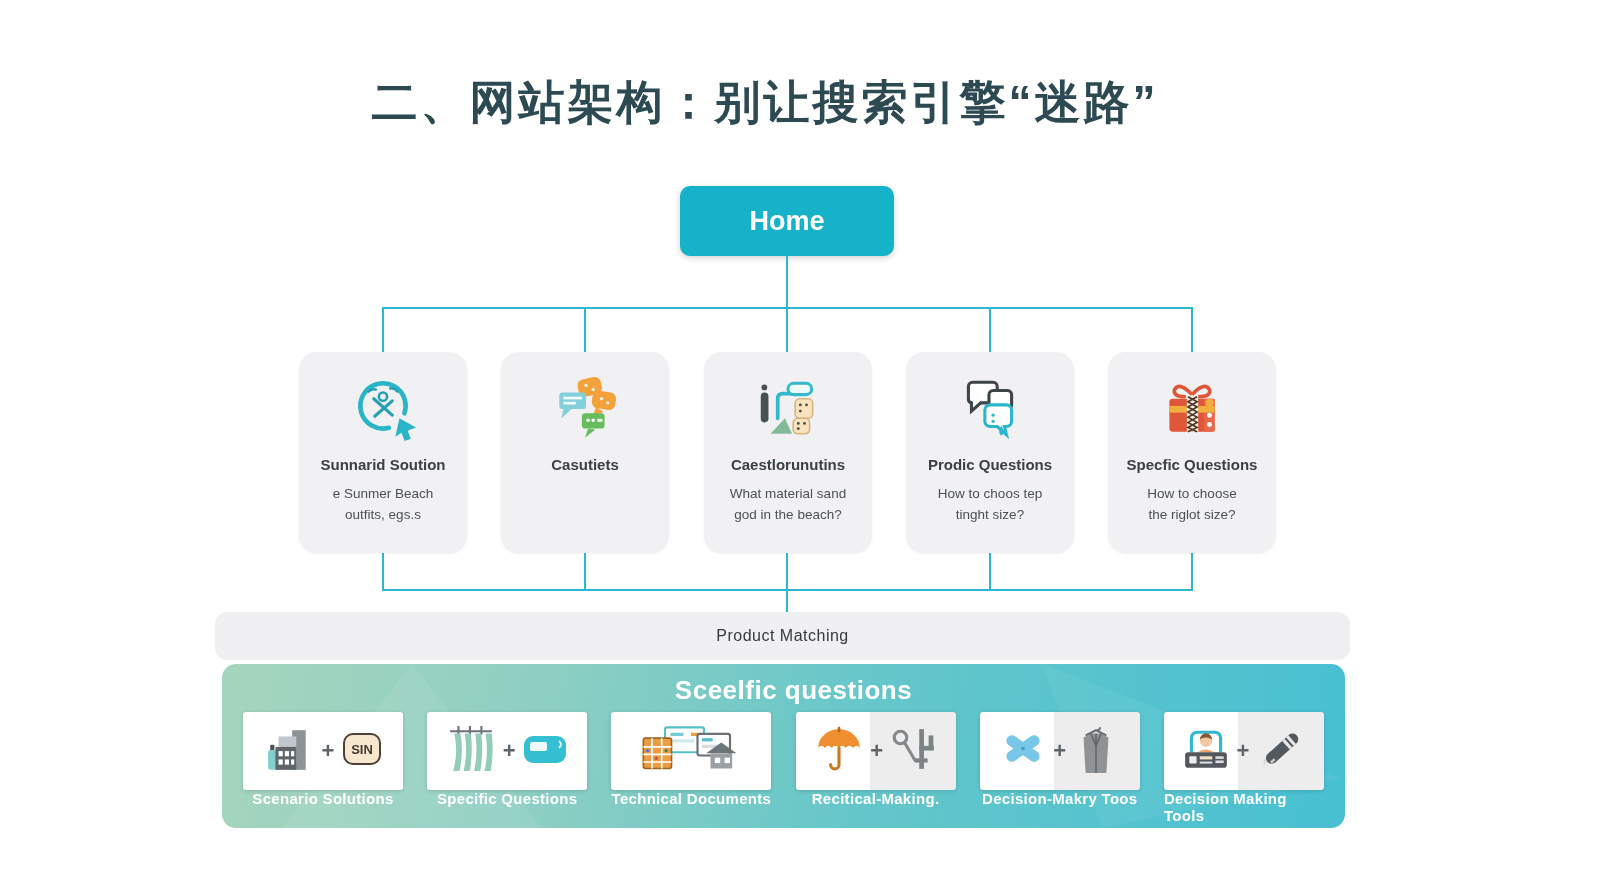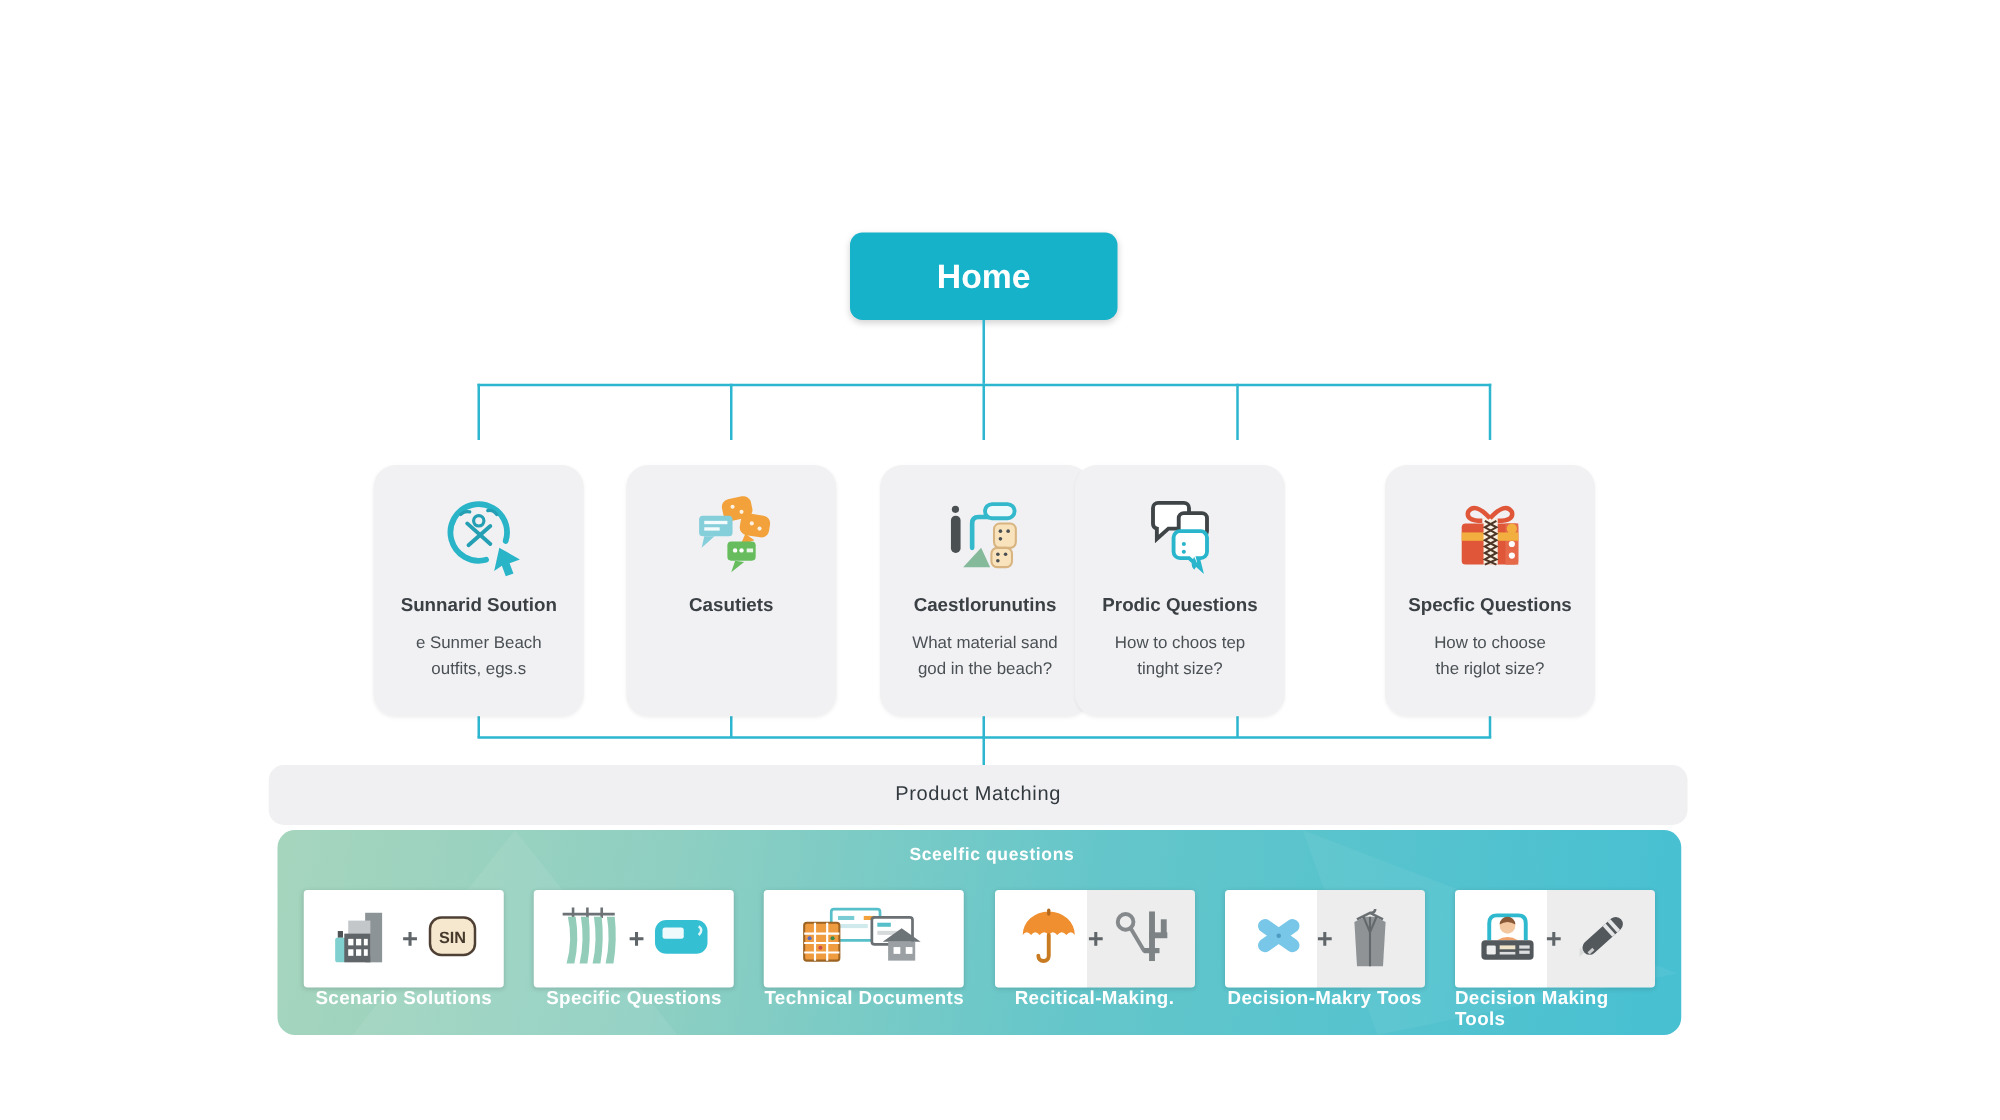--- a/index.html
+++ b/index.html
@@ -10,49 +10,50 @@
     font-size:46px; font-weight:bold; color:#2d4a53; letter-spacing:3px; }
 
   .home-btn { position:absolute; left:680px; top:186px; width:214px; height:70px;
     background:#15b2ca; border-radius:10px; color:#ffffff; font-size:27px; font-weight:bold;
     display:flex; align-items:center; justify-content:center; box-shadow:0 2px 6px rgba(0,0,0,.18); }
 
   .vline, .hline { position:absolute; background:#2db6cf; }
   .vline { width:2px; } .hline { height:2px; }
 
   .nav-box { position:absolute; top:352px; width:168px; height:201px; background:#f1f1f3;
-    border-radius:18px; box-shadow:0 1px 3px rgba(0,0,0,.06); text-align:center; padding-top:10px;margin-top:20px; }
+    border-radius:18px; box-shadow:0 1px 3px rgba(0,0,0,.06); text-align:center; padding-top:10px; }
   .nav-box .icon-wrap { height:92px; display:flex; align-items:center; justify-content:center; }
   .nav-box .nb-title { font-size:15px; font-weight:bold; color:#3b4044; margin-top:2px; }
   .nav-box .nb-sub { font-size:13.5px; color:#4a5054; line-height:1.55; margin-top:11px; }
 
   .pm-bar { position:absolute; left:215px; top:612px; width:1135px; height:48px;
     background:#f0f0f2; border-radius:12px; display:flex; align-items:center; justify-content:center;
     font-size:16px; color:#323a3f; font-weight:500; letter-spacing:.5px; }
 
   .band { position:absolute; left:222px; top:664px; width:1123px; height:164px; border-radius:14px;
     background:linear-gradient(100deg,#a6d5bd 0%,#8ecfc2 28%,#64c6ca 58%,#47c0d2 100%); overflow:hidden; }
   .facet { position:absolute; background:rgba(255,255,255,.07); }
   .facet.f1 { left:60px; top:0; width:260px; height:164px; clip-path:polygon(0 100%,50% 0,100% 100%); }
   .facet.f2 { left:820px; top:0; width:300px; height:164px; clip-path:polygon(0 0,100% 70%,20% 100%); background:rgba(255,255,255,.05); }
   .band-heading { position:relative; text-align:center; padding-top:11px; color:#ffffff;
-    font-size:14px; font-weight:bold; letter-spacing:.5px;padding-left:20px; }
+    font-size:26px; font-weight:bold; letter-spacing:.5px;padding-left:20px; }
   .band-row { position:absolute; left:21px; right:21px; top:48px; display:flex; justify-content:space-between; }
   .band-item { width:160px; display:flex; flex-direction:column; align-items:center; }
   .band-card { width:160px; height:78px; background:#ffffff; border-radius:3px;
     display:flex; align-items:center; justify-content:center; gap:7px; box-shadow:0 1px 4px rgba(0,0,0,.15); }
   .band-card.split { background:linear-gradient(90deg,#ffffff 46%,#ededed 46%); }
   .band-label { margin-top:0; color:#ffffff; font-size:15px; font-weight:600; letter-spacing:.3px; }
   .plus { font-size:22px; font-weight:bold; color:#5f6568; line-height:1; }
 </style>
 </head>
 <body>
 
 <div class="stage">
 
+  <h1 class="main-title">二、网站架构：别让搜索引擎“迷路”</h1>
 
   <div class="home-btn">
     <span>Home</span>
   </div>
 
   <div class="vline" style="left:786px;top:256px;height:51px;"></div>
   <div class="hline" style="left:382px;top:307px;width:811px;"></div>
   <div class="vline" style="left:382px;top:307px;height:45px;"></div>
   <div class="vline" style="left:584px;top:307px;height:45px;"></div>
   <div class="vline" style="left:786px;top:307px;height:45px;"></div>
@@ -130,21 +131,21 @@
         <path d="M18 60 L32 45 L39 60 Z" fill="#84b99a"></path>
       </svg>
     </div>
     <div class="nb-title">Caestlorunutins</div>
     <div class="nb-sub">
       <div>What material sand</div>
       <div>god in the beach?</div>
     </div>
   </div>
 
-  <div class="nav-box" style="left:860px;">
+  <div class="nav-box" style="left:906px;">
     <div class="icon-wrap">
       <svg width="72" height="72" viewBox="0 0 70 70">
         <path d="M18 10 h20 a4 4 0 0 1 4 4 v12 a4 4 0 0 1 -4 4 h-12 l-9 8 v-8 a4 4 0 0 1 -3 -4 v-12 a4 4 0 0 1 4 -4 z" fill="#ffffff" stroke="#3f4447" stroke-width="3"></path>
         <rect x="34" y="18" width="22" height="18" rx="4" fill="#ffffff" stroke="#3f4447" stroke-width="3"></rect>
         <path d="M35 32 h16 a5 5 0 0 1 5 5 v11 a5 5 0 0 1 -5 5 h-2 l2 8 -9 -8 h-7 a5 5 0 0 1 -5 -5 v-11 a5 5 0 0 1 5 -5 z" fill="#ffffff" stroke="#29b6cc" stroke-width="3"></path>
         <circle cx="38" cy="42" r="1.6" fill="#29b6cc"></circle>
           <circle cx="38" cy="48" r="1.6" fill="#29b6cc"></circle>
         <path d="M46 52 q4 7 0 10 q-4 -3 0 -10" fill="#29b6cc"></path>
       </svg>
     </div>

